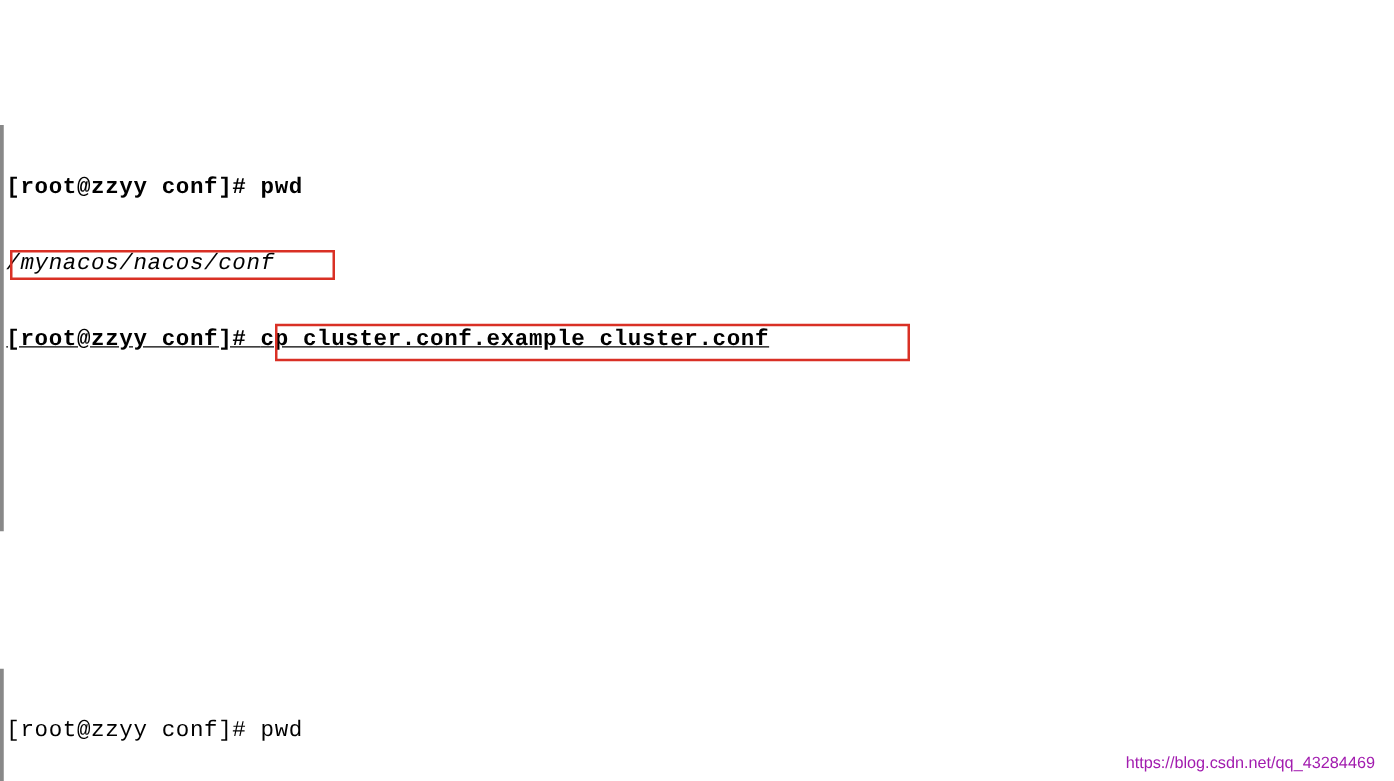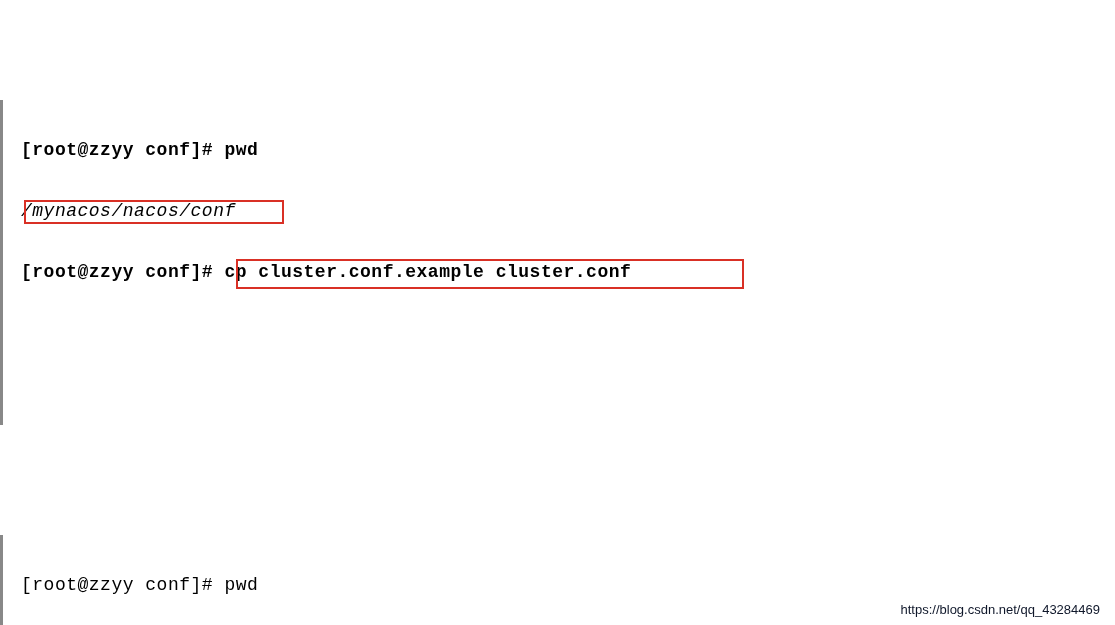--- a/index.html
+++ b/index.html
@@ -15,21 +15,21 @@
       width: 1115px;
       height: 625px;
       position: relative;
       white-space: pre;
       letter-spacing: 0.5px;
     }
     .block {
       position: relative;
       margin-bottom: 50px;
       border-left: 3px solid #888;
-      padding-left: 18px;
+      padding-left: 2px;
     }
     .block:last-of-type {
       margin-bottom: 0;
     }
     .line {
       line-height: 21px;
       position: relative;
     }
     .bold {
       font-weight: bold;
@@ -37,36 +37,36 @@
     .redbox {
       border: 2px solid #d93025;
       display: inline-block;
       padding: 0 2px;
       position: absolute;
     }
     .watermark {
       position: absolute;
       bottom: 8px;
       right: 15px;
-      color: #0f172a;
+      color: #a21caf;
       font-family: Arial, sans-serif;
       font-size: 13px;
       letter-spacing: 0;
     }
   </style>
 </head>
 <body>
 
 
 
 
 <div class="block">
   <div class="line bold"><span>[root@zzyy conf]# </span><span>pwd</span></div>
   <div class="line" style="position:relative;font-style:italic;"><span>/mynacos/nacos/conf</span><span class="redbox" style="left:3px;top:-1px;width:260px;height:24px;"></span></div>
-  <div class="line bold" style="position:relative;"><span>[root@zzyy conf]# </span><span>cp cluster.conf.example cluster.conf</span><span class="redbox" style="left:215px;top:-3px;width:508px;height:30px;"></span></div>
+  <div class="line bold" style="position:relative;text-decoration:underline;"><span>[root@zzyy conf]# </span><span>cp cluster.conf.example cluster.conf</span><span class="redbox" style="left:215px;top:-3px;width:508px;height:30px;"></span></div>
   <div class="line">&nbsp;</div>
   <div class="line">&nbsp;</div>
 </div>
 
 
 <div class="block">
   <div class="line"><span>[root@zzyy conf]# </span><span>pwd</span></div>
   
   
   

